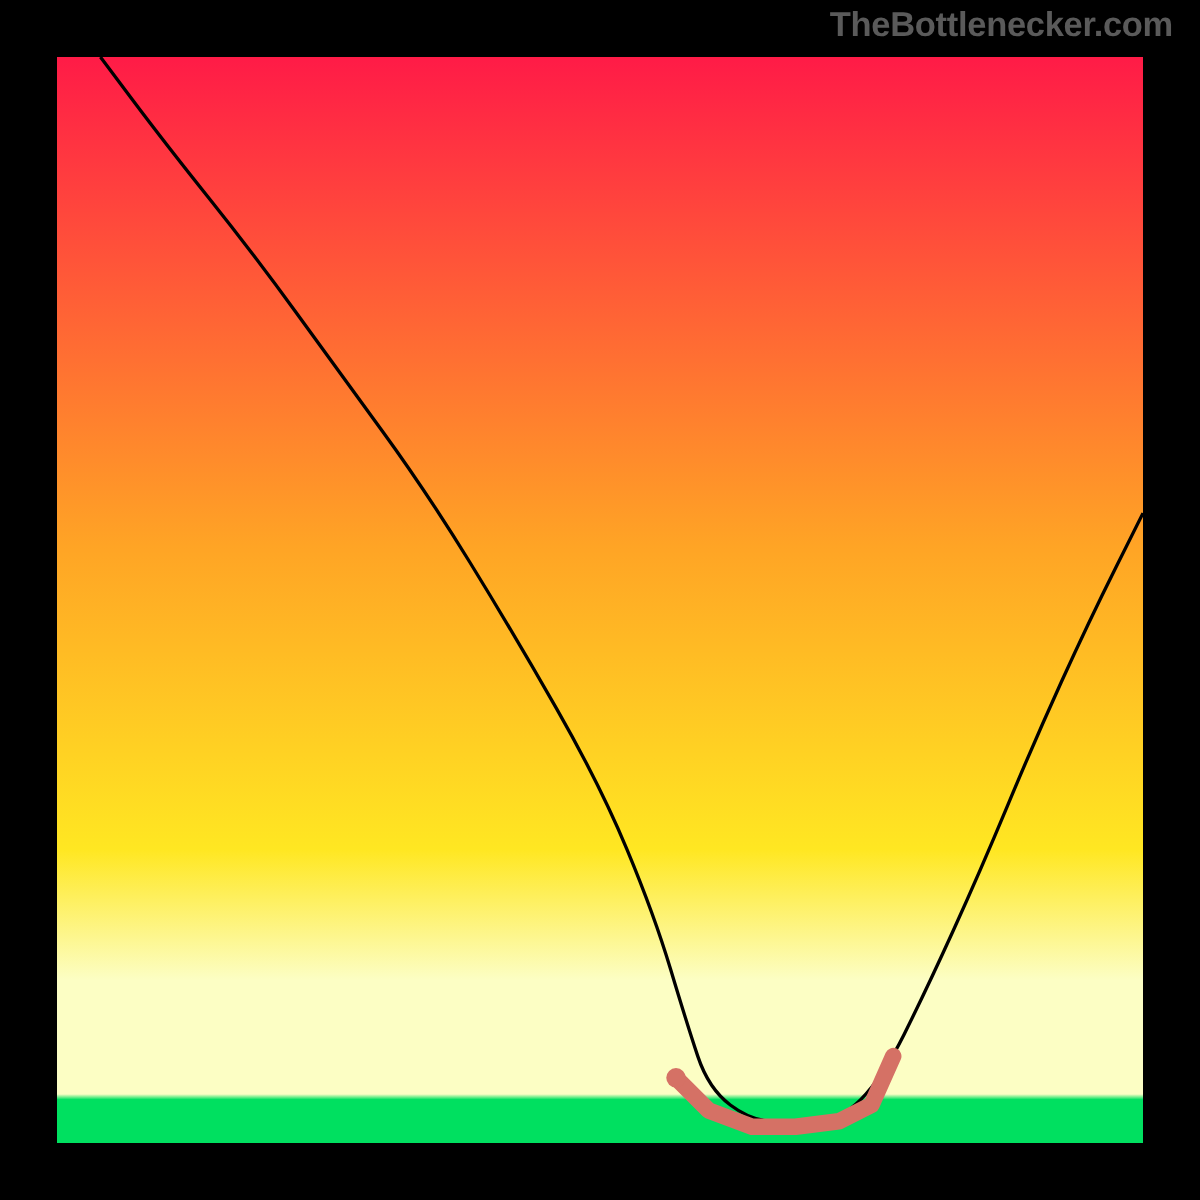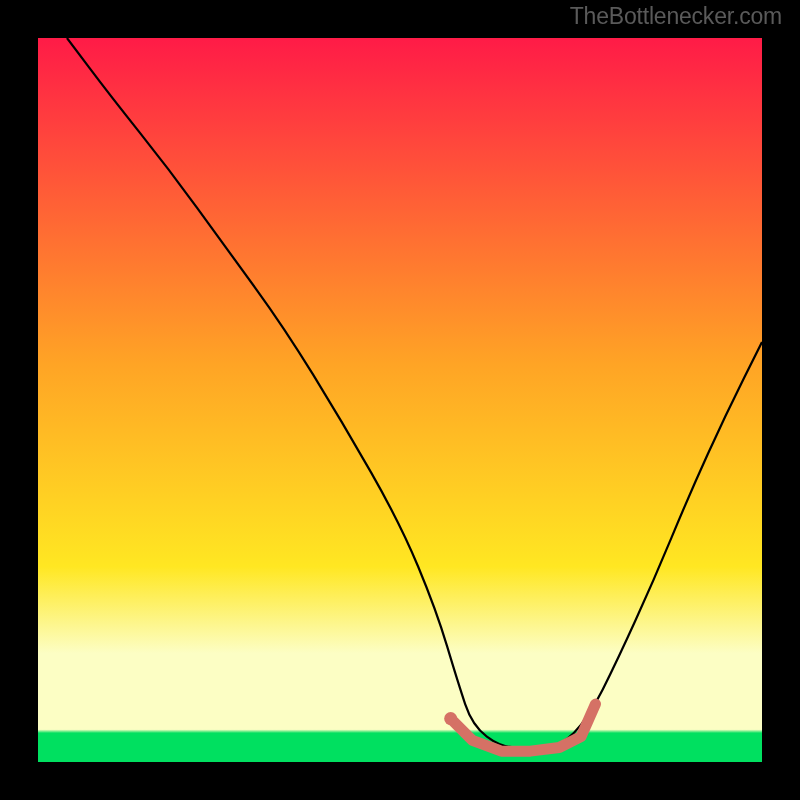--- a/index.html
+++ b/index.html
@@ -28,21 +28,21 @@
   .plot-area svg {
     display: block;
   }
   .watermark {
     position: absolute;
     top: 3px;
     right: 18px;
     color: #5a5a5a;
     font-size: 23px;
     letter-spacing: -0.2px;
-    font-weight: 400;
+    font-weight: 700;
   }
 </style>
 </head>
 <body>
 
 <div class="chart-frame">
 
   <div class="watermark">TheBottlenecker.com</div>
 
   <div class="plot-area">

